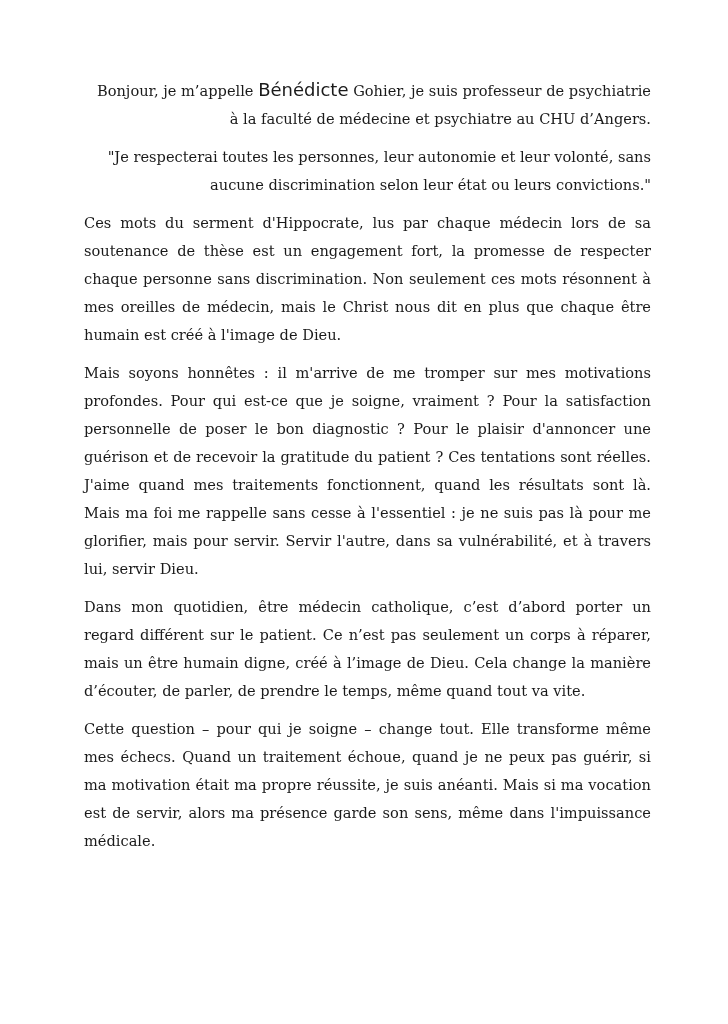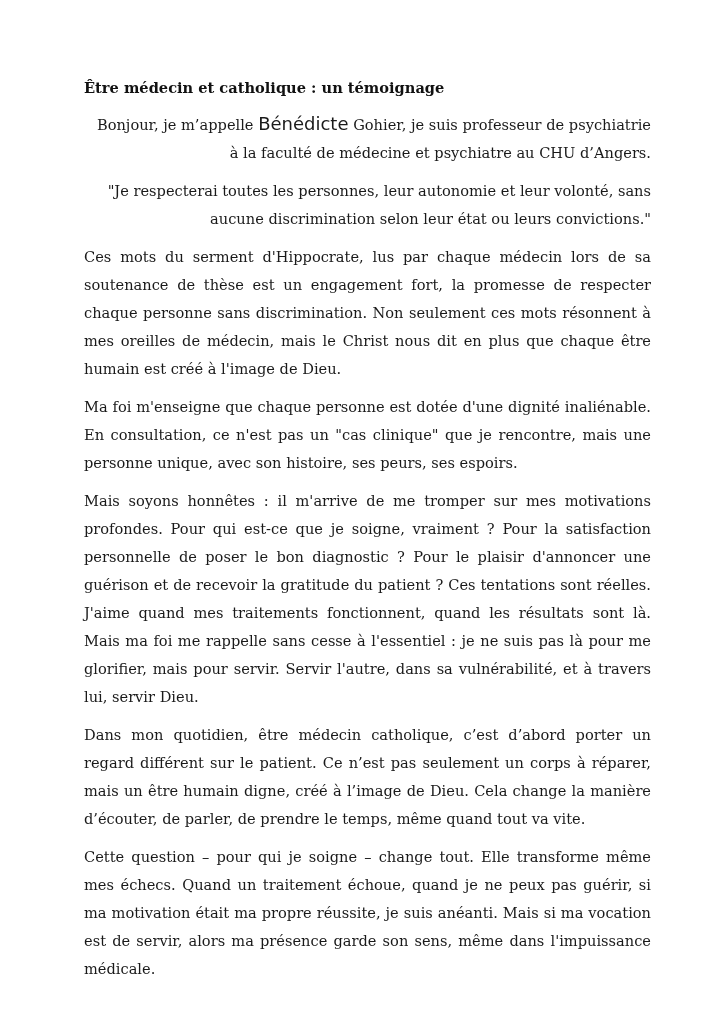--- a/index.html
+++ b/index.html
@@ -14,21 +14,19 @@
       margin: 0 0 10px 0; line-height: 24px; color: #111;
     }
     p { margin: 0 0 10px 0; text-align: justify; }
     .p-plain { text-align: right; }
     .name-first { font-family: "DejaVu Sans", sans-serif; font-size: 18px; }
   </style>
 </head>
 <body>
 
 <div class="page">
-  <h1>Être médecin et catholique : un témoignage</h1>
   <p class="p-plain"><span>Bonjour, je m’appelle </span><span class="name-first">Bénédicte</span><span> Gohier, je suis professeur de psychiatrie à la faculté de médecine et psychiatre au CHU d’Angers.</span></p>
   <p class="p-plain">"Je respecterai toutes les personnes, leur autonomie et leur volonté, sans aucune discrimination selon leur état ou leurs convictions."</p>
   <p>Ces mots du serment d'Hippocrate, lus par chaque médecin lors de sa soutenance de thèse est un engagement fort, la promesse de respecter chaque personne sans discrimination. Non seulement ces mots résonnent à mes oreilles de médecin, mais le Christ nous dit en plus que chaque être humain est créé à l'image de Dieu.</p>
-  <p>Ma foi m'enseigne que chaque personne est dotée d'une dignité inaliénable. En consultation, ce n'est pas un "cas clinique" que je rencontre, mais une personne unique, avec son histoire, ses peurs, ses espoirs.</p>
   <p>Mais soyons honnêtes : il m'arrive de me tromper sur mes motivations profondes. Pour qui est-ce que je soigne, vraiment ? Pour la satisfaction personnelle de poser le bon diagnostic ? Pour le plaisir d'annoncer une guérison et de recevoir la gratitude du patient ? Ces tentations sont réelles. J'aime quand mes traitements fonctionnent, quand les résultats sont là. Mais ma foi me rappelle sans cesse à l'essentiel : je ne suis pas là pour me glorifier, mais pour servir. Servir l'autre, dans sa vulnérabilité, et à travers lui, servir Dieu.</p>
   <p>Dans mon quotidien, être médecin catholique, c’est d’abord porter un regard différent sur le patient. Ce n’est pas seulement un corps à réparer, mais un être humain digne, créé à l’image de Dieu. Cela change la manière d’écouter, de parler, de prendre le temps, même quand tout va vite.</p>
   <p>Cette question – pour qui je soigne – change tout. Elle transforme même mes échecs. Quand un traitement échoue, quand je ne peux pas guérir, si ma motivation était ma propre réussite, je suis anéanti. Mais si ma vocation est de servir, alors ma présence garde son sens, même dans l'impuissance médicale.</p>
 </div>
 
 </body></html>

